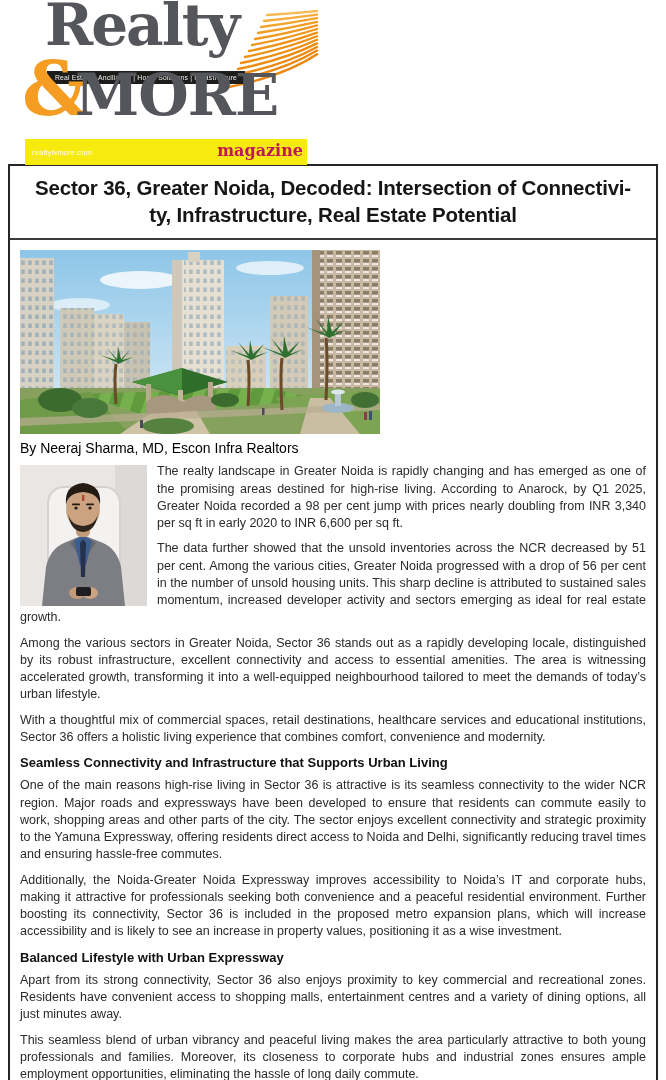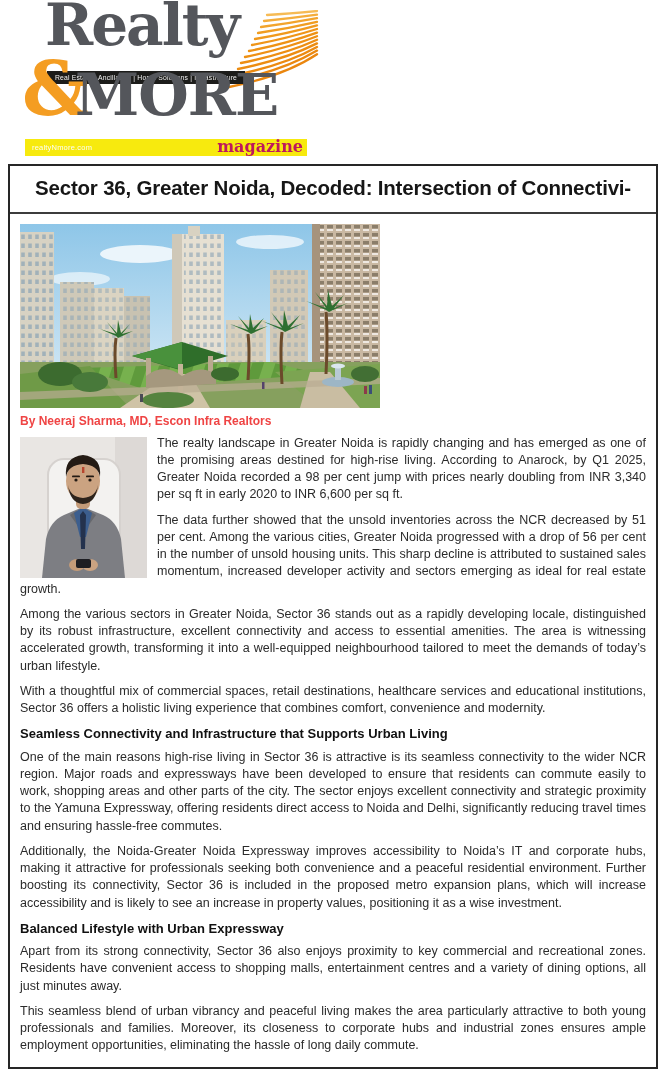--- a/index.html
+++ b/index.html
@@ -34,21 +34,21 @@
     font-weight:bold;font-size:74px;line-height:1;
     color:#f49d22;
   }
   .m-more{
     position:absolute;left:50px;top:53px;
     font-family:"DejaVu Serif", serif;
     font-weight:bold;font-size:58px;line-height:1.2;
     letter-spacing:-1px;color:#54565b;
   }
   .m-yellowbar{
-    position:absolute;left:0;top:131px;width:282px;height:17px;
+    position:absolute;left:0;top:131px;width:282px;height:26px;
     background:#f7ea0e;
     display:flex;align-items:center;justify-content:space-between;
   }
   .m-site{
     color:#fdfdf8;font-size:7.5px;padding-left:7px;letter-spacing:.2px;
   }
   .m-mag{
     font-family:"DejaVu Serif", serif;
     font-weight:bold;font-size:16px;color:#be185d;
     padding-right:4px;line-height:1;position:relative;top:-1px;
@@ -62,21 +62,21 @@
   .headline{
     padding:9px 12px 10px 12px;
     border-bottom:2px solid #3c3c3c;
     font-weight:bold;font-size:20.5px;line-height:1.3;
     color:#161616;letter-spacing:-.2px;text-align:center;
   }
   .headline span{display:block;}
   .content{padding:8px 10px 10px 10px;}
   .hero{display:block;margin:2px 0 2px 0;}
   .byline{
-    font-weight:bold;font-size:12px;color:#ef4444;
+    font-weight:normal;font-size:14px;color:#000000;
     margin:6px 0 7px 0;
   }
   .intro{overflow:hidden;}
   .portrait{float:left;margin:2px 10px 2px 0;display:block;}
   p.body, .intro p{
     font-size:12.5px;line-height:1.38;text-align:justify;
     margin:0 0 8px 0;color:#2b2b2b;
   }
   h2.sec{
     clear:both;
@@ -116,20 +116,21 @@
   <div class="m-yellowbar">
     <span class="m-site">realtyNmore.com</span>
     <span class="m-mag">magazine</span>
   </div>
 </header>
 
 <main class="article-box">
 
   <h1 class="headline" style="margin:0;">
     <span>Sector 36, Greater Noida, Decoded: Intersection of Connectivi-</span>
+    <span>ty, Infrastructure, Real Estate Potential</span>
   </h1>
 
   <div class="content">
 
     <svg class="hero" width="360" height="184" viewBox="0 0 360 184">
       <defs>
         <linearGradient id="sky" x1="0" y1="0" x2="0" y2="1">
           <stop offset="0" stop-color="#8ec6e8"></stop>
             <stop offset="1" stop-color="#dcedf7"></stop>
         </linearGradient>

